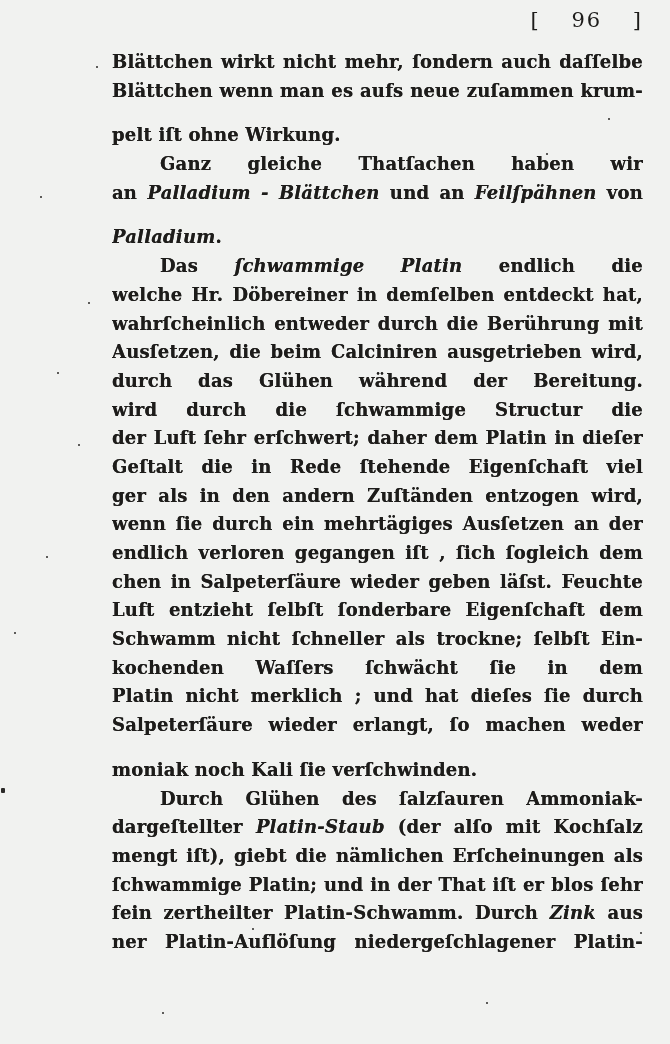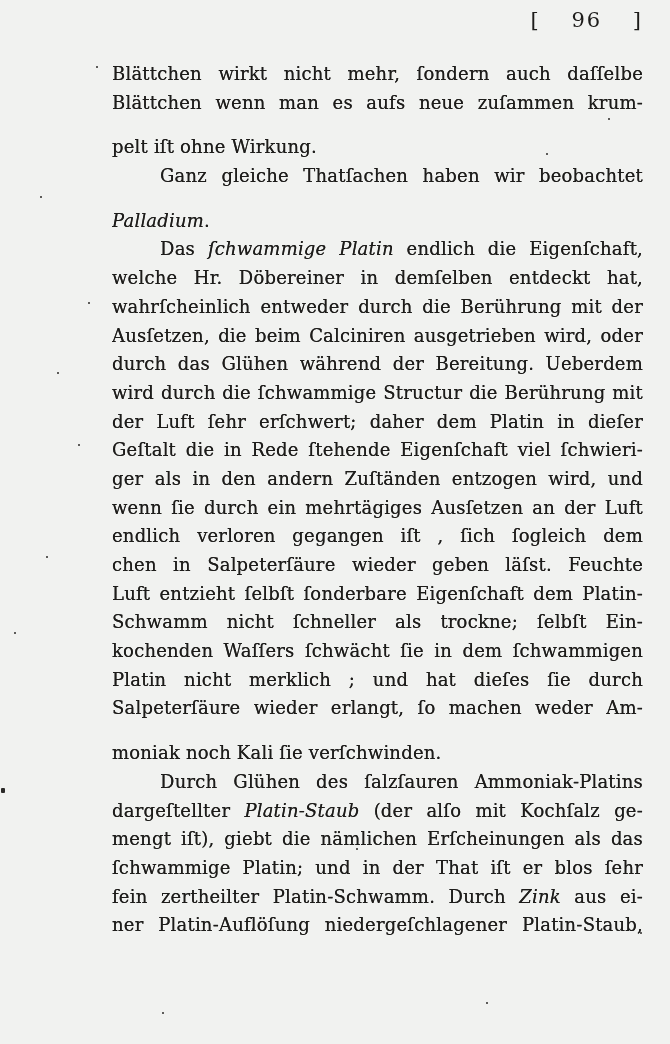--- a/index.html
+++ b/index.html
@@ -24,23 +24,24 @@
     top: 8px;
     left: 112px;
     width: 531px;
     text-align: right;
     font-size: 21px;
     word-spacing: 22px;
     letter-spacing: 2px;
   }
   .text-block {
     position: absolute;
-    top: 60px;
+    top: 48px;
     left: 112px;
     width: 531px;
+    font-weight: bold;
   }
   .line {
     font-size: 18px;
     line-height: 28.7px;
     height: 28.7px;
     overflow: hidden;
     text-align: justify;
     text-align-last: justify;
     letter-spacing: 0.2px;
     text-shadow: 0 0 0.5px rgba(25,24,22,0.85);
@@ -74,20 +75,21 @@
 
 <div class="page">
 
   <div class="page-number">[ 96 ]</div>
 
   <div class="text-block">
       <div class="line"><span>Blättchen wirkt nicht mehr, ſondern auch daſſelbe</span></div>
       <div class="line"><span>Blättchen wenn man es aufs neue zuſammen krum-</span></div>
       <div class="line para-end"><span>pelt iſt ohne Wirkung.</span></div>
       <div class="line indent"><span>Ganz gleiche Thatſachen haben wir beobachtet</span></div>
+      <div class="line"><span>an </span><span class="italic">Palladium - Blättchen</span><span> und an </span><span class="italic">Feilſpähnen</span><span> von</span></div>
       <div class="line para-end"><span class="italic">Palladium</span><span>.</span></div>
       <div class="line indent"><span>Das </span><span class="italic">ſchwammige Platin</span><span> endlich die Eigenſchaft,</span></div>
       <div class="line"><span>welche Hr. Döbereiner in demſelben entdeckt hat,</span></div>
       <div class="line"><span>wahrſcheinlich entweder durch die Berührung mit der</span></div>
       <div class="line"><span>Ausſetzen, die beim Calciniren ausgetrieben wird, oder</span></div>
       <div class="line"><span>durch das Glühen während der Bereitung. Ueberdem</span></div>
       <div class="line"><span>wird durch die ſchwammige Structur die Berührung mit</span></div>
       <div class="line"><span>der Luft ſehr erſchwert; daher dem Platin in dieſer</span></div>
       <div class="line"><span>Geſtalt die in Rede ſtehende Eigenſchaft viel ſchwieri-</span></div>
       <div class="line"><span>ger als in den andern Zuſtänden entzogen wird, und</span></div>

